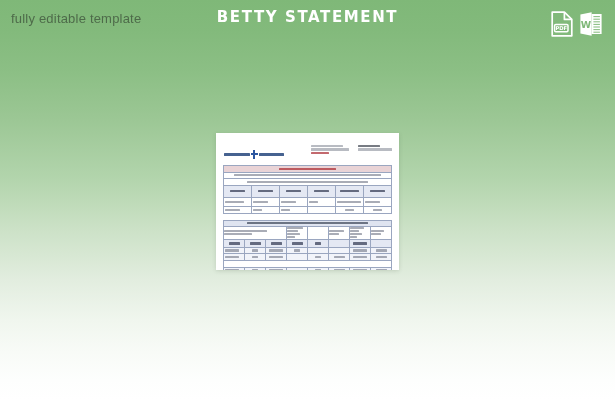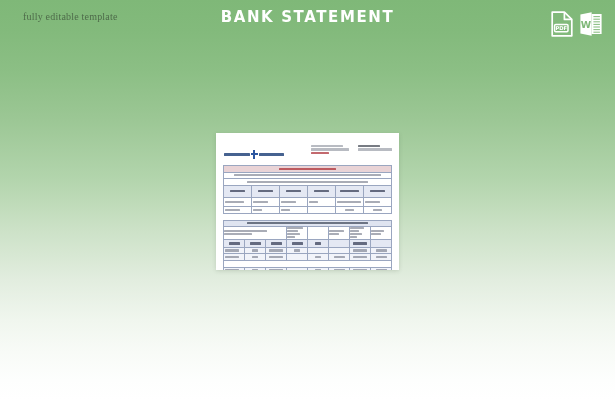--- a/index.html
+++ b/index.html
@@ -43,26 +43,26 @@
   .brand-title {
     font-size: 17px;
     font-weight: bold;
     letter-spacing: 0.4px;
     color: #ffffff;
     line-height: 1.15;
     margin: 0;
     font-family: "DejaVu Sans", sans-serif;
   }
   .brand-tagline {
-    margin: 5px 0 0 12px;
-    font-size: 10px;
+    margin: 5px 0 0 0;
+    font-size: 13px;
     color: #4e6b4a;
     letter-spacing: 0.2px;
     line-height: 1.2;
-    font-family: Liberation Serif, serif;
+    font-family: Liberation Sans, sans-serif;
   }
 
   
   .page-title {
     position: absolute;
     left: 0;
     right: 0;
     top: 8px;
     text-align: center;
     font-size: 15px;
@@ -235,21 +235,21 @@
 </style>
 </head>
 <body>
 
 <div class="stage">
 
   <div class="brand">
     <p class="brand-tagline">fully editable template</p>
   </div>
 
-  <h1 class="page-title">BANK STATEMENT</h1>
+  <h1 class="page-title">BETTY STATEMENT</h1>
 
   <div class="format-icons">
 
     <span class="fmt-icon">
       <svg width="22" height="26" viewBox="0 0 22 26" aria-hidden="true">
         <path d="M1.2 1.2 H13.4 L20.8 8.4 V24.8 H1.2 Z" fill="none" stroke="#ffffff" stroke-width="1.7" stroke-linejoin="round"></path>
         <path d="M13.4 1.2 V8.4 H20.8" fill="none" stroke="#ffffff" stroke-width="1.7" stroke-linejoin="round"></path>
         <rect x="3.6" y="13.4" width="13.4" height="7.4" rx="1.2" fill="none" stroke="#ffffff" stroke-width="1.5"></rect>
         <text x="10.3" y="19.1" font-family="DejaVu Sans, sans-serif" font-size="5.2" font-weight="bold" fill="#ffffff" text-anchor="middle">PDF</text>
       </svg>

